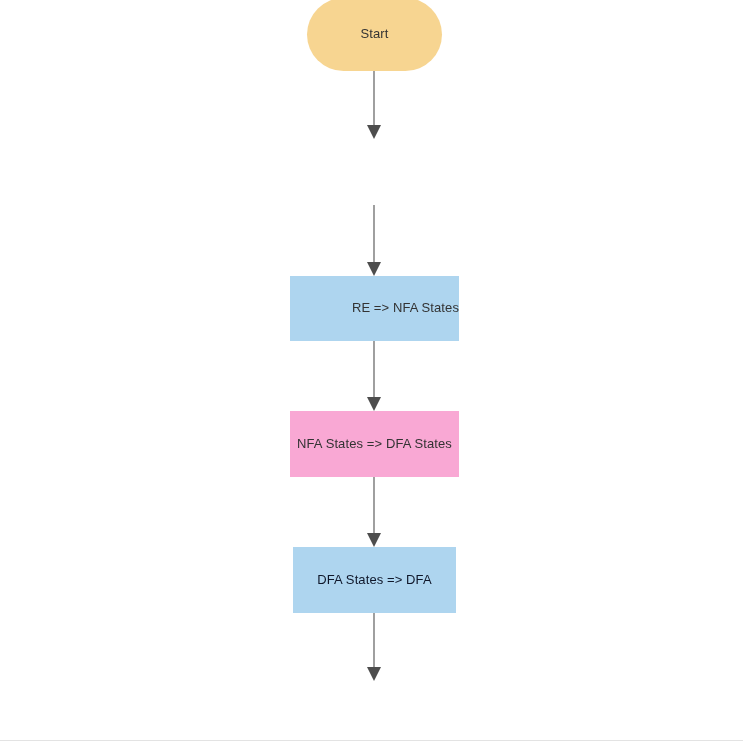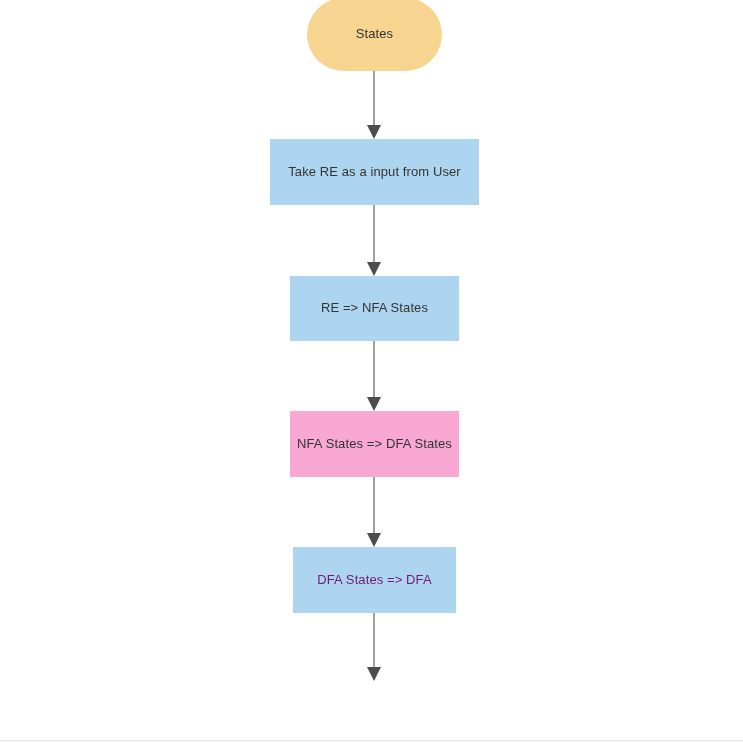--- a/index.html
+++ b/index.html
@@ -86,35 +86,32 @@
       <line class="edge-line" x1="374" y1="477" x2="374" y2="539" stroke="#888888"></line>
       <polygon class="edge-head" points="374,547 367,533 381,533" fill="#4d4d4d"></polygon>
     </g>
     <g>
       <line class="edge-line" x1="374" y1="613" x2="374" y2="673" stroke="#888888"></line>
       <polygon class="edge-head" points="374,681 367,667 381,667" fill="#4d4d4d"></polygon>
     </g>
   </svg>
 
   <div class="node terminator" id="node-start" style="left: 307px; top: -2px; width: 135px; height: 73px; background: rgb(247, 213, 145); color: rgb(51, 51, 51);">
-    <span>States</span>
+    <span>Start</span>
   </div>
 
-  <div class="node process" id="node-take-re-input" style="left: 270px; top: 139px; width: 209px; height: 66px; background: rgb(174, 213, 239); color: rgb(51, 51, 51);">
-    <span>Take RE as a input from User</span>
-  </div>
 
-  <div class="node process" id="node-re-to-nfa" style="left: 290px; top: 276px; width: 169px; height: 65px; background: rgb(174, 213, 239); color: rgb(51, 51, 51);">
+  <div class="node process" id="node-re-to-nfa" style="left: 290px; top: 276px; width: 169px; height: 65px; background: rgb(174, 213, 239); color: rgb(51, 51, 51); justify-content: flex-end;">
     <span>RE =&gt; NFA States</span>
   </div>
 
   <div class="node process" id="node-nfa-to-dfa-states" style="left: 290px; top: 411px; width: 169px; height: 66px; background: #f9a8d4; color: rgb(51, 51, 51);">
     <span>NFA States =&gt; DFA States</span>
   </div>
 
-  <div class="node process" id="node-dfa-states-to-dfa" style="left: 293px; top: 547px; width: 163px; height: 66px; background: rgb(174, 213, 239); color: #701a75;">
+  <div class="node process" id="node-dfa-states-to-dfa" style="left: 293px; top: 547px; width: 163px; height: 66px; background: rgb(174, 213, 239); color: #0f172a;">
     <span>DFA States =&gt; DFA</span>
   </div>
 
 
   <div class="bottom-rule"></div>
 
 </div>
 
 </body></html>

